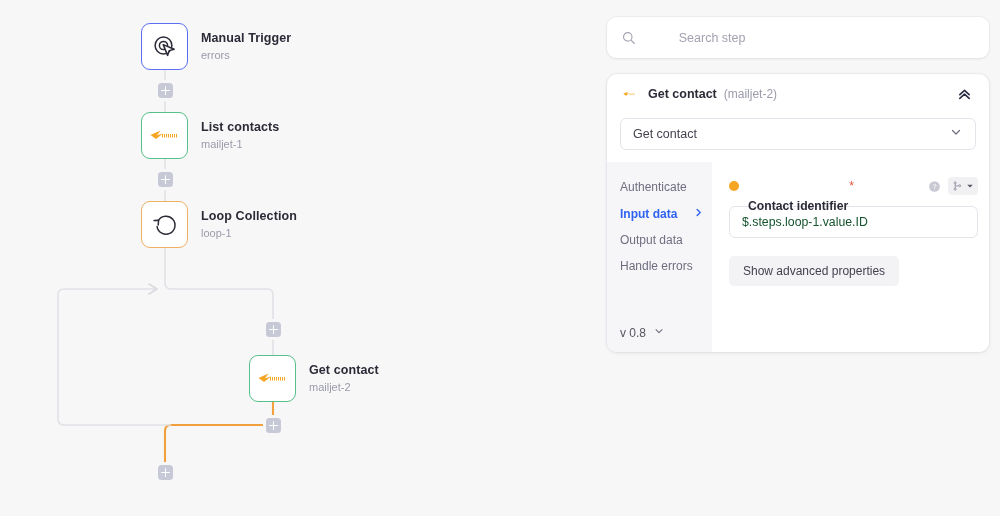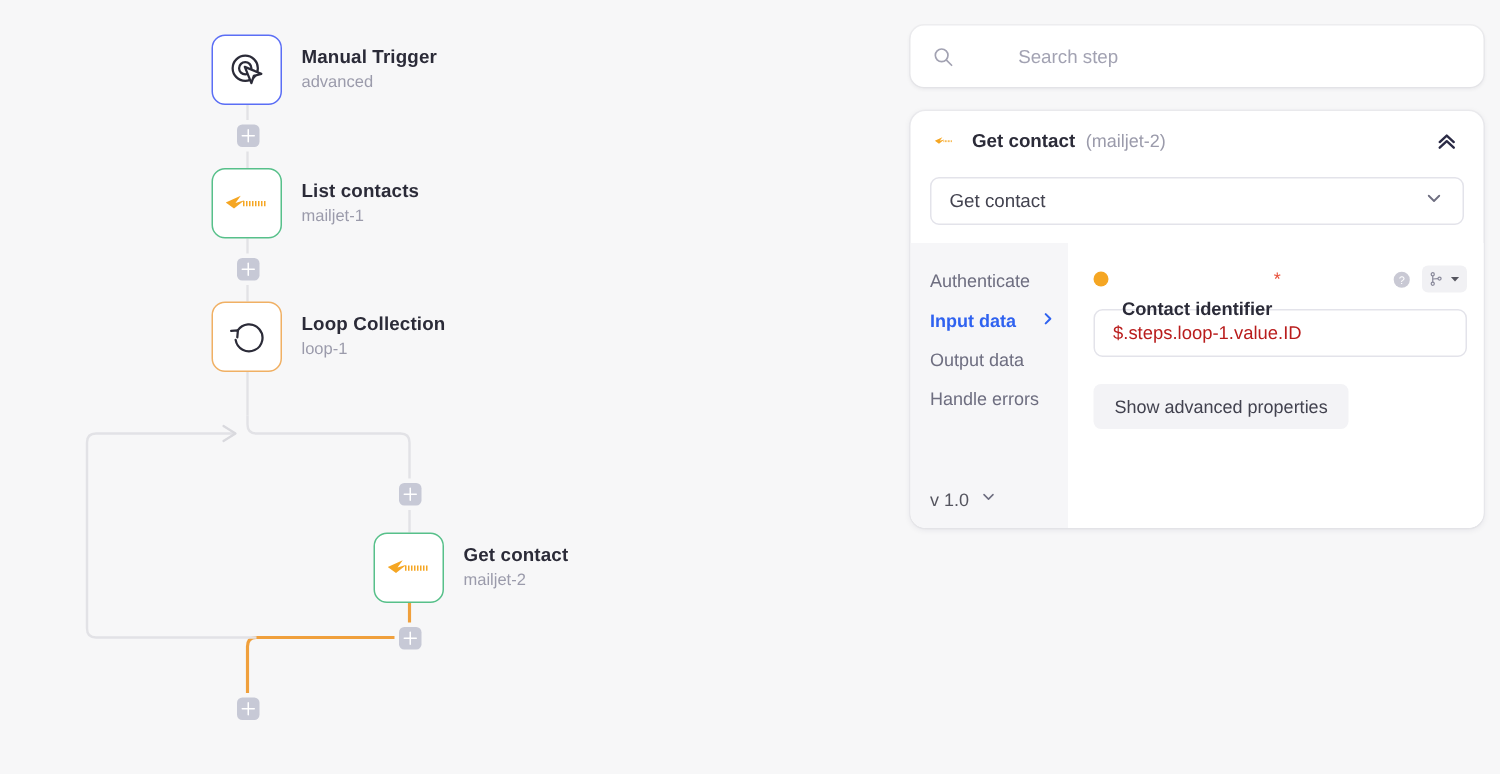--- a/index.html
+++ b/index.html
@@ -138,21 +138,21 @@
   .help-icon { cursor: pointer; display: flex; }
   .var-btn {
     background: #f1f1f4; border-radius: 4px; height: 18px;
     display: flex; align-items: center; gap: 3px; padding: 0 4px; cursor: pointer;
   }
 
   .field-input {
     margin-top: 11px; width: 249px; height: 32px;
     border: 1px solid #e3e3ea; border-radius: 6px;
     background: #ffffff; display: flex; align-items: center; padding: 0 12px;
-    font-size: 12.3px; color: #b91c1c; cursor: text;
+    font-size: 12.3px; color: #14532d; cursor: text;
   }
 
   .adv-btn {
     margin-top: 18px; display: inline-flex; align-items: center;
     height: 30px; padding: 0 14px; border-radius: 5px;
     background: #f3f3f6; font-size: 12px; color: #42424f; cursor: pointer;
   }
 </style>
 </head>
 <body>
@@ -182,21 +182,21 @@
     <div class="node" style="left:141px; top:23px;">
       <div class="node-box trigger">
         <svg width="26" height="26" viewBox="0 0 26 26">
           <circle cx="11.5" cy="11.5" r="8.4" fill="none" stroke="#2b2b38" stroke-width="1.5"></circle>
           <circle cx="11.5" cy="11.5" r="4.1" fill="none" stroke="#2b2b38" stroke-width="1.5"></circle>
           <path d="M11.2,10.6 L22.2,15.2 L17.2,16.6 L15.6,21.4 Z" fill="#ffffff" stroke="#2b2b38" stroke-width="1.5" stroke-linejoin="round"></path>
         </svg>
       </div>
       <div class="node-labels">
         <div class="node-title">Manual Trigger</div>
-        <div class="node-sub">advanced</div>
+        <div class="node-sub">errors</div>
       </div>
     </div>
 
     <div class="node" style="left:141px; top:112px;">
       <div class="node-box mailjet">
         <svg class="mj-logo" width="30" height="13" viewBox="0 0 60 26">
           <path d="M1,12 L21,3 L14,12.5 L26,9 L12,20 Z" fill="#f5a623"></path>
           <g fill="#f5a623">
             <rect x="24" y="10" width="2" height="7"></rect>
               <rect x="28" y="10" width="2" height="7"></rect>
@@ -317,21 +317,21 @@
             </span>
           </div>
           <div class="side-nav-item">
             <span>Output data</span>
           </div>
           <div class="side-nav-item">
             <span>Handle errors</span>
           </div>
 
           <div class="version-select">
-            <span>v 1.0</span>
+            <span>v 0.8</span>
             <span class="chev">
               <svg width="12" height="12" viewBox="0 0 16 16">
                 <path d="M4,6.3 L8,10.3 L12,6.3" fill="none" stroke="#6e6e80" stroke-width="1.4" stroke-linecap="round" stroke-linejoin="round"></path>
               </svg>
             </span>
           </div>
         </div>
 
         <div class="fields">
           <div class="field-label-row">

